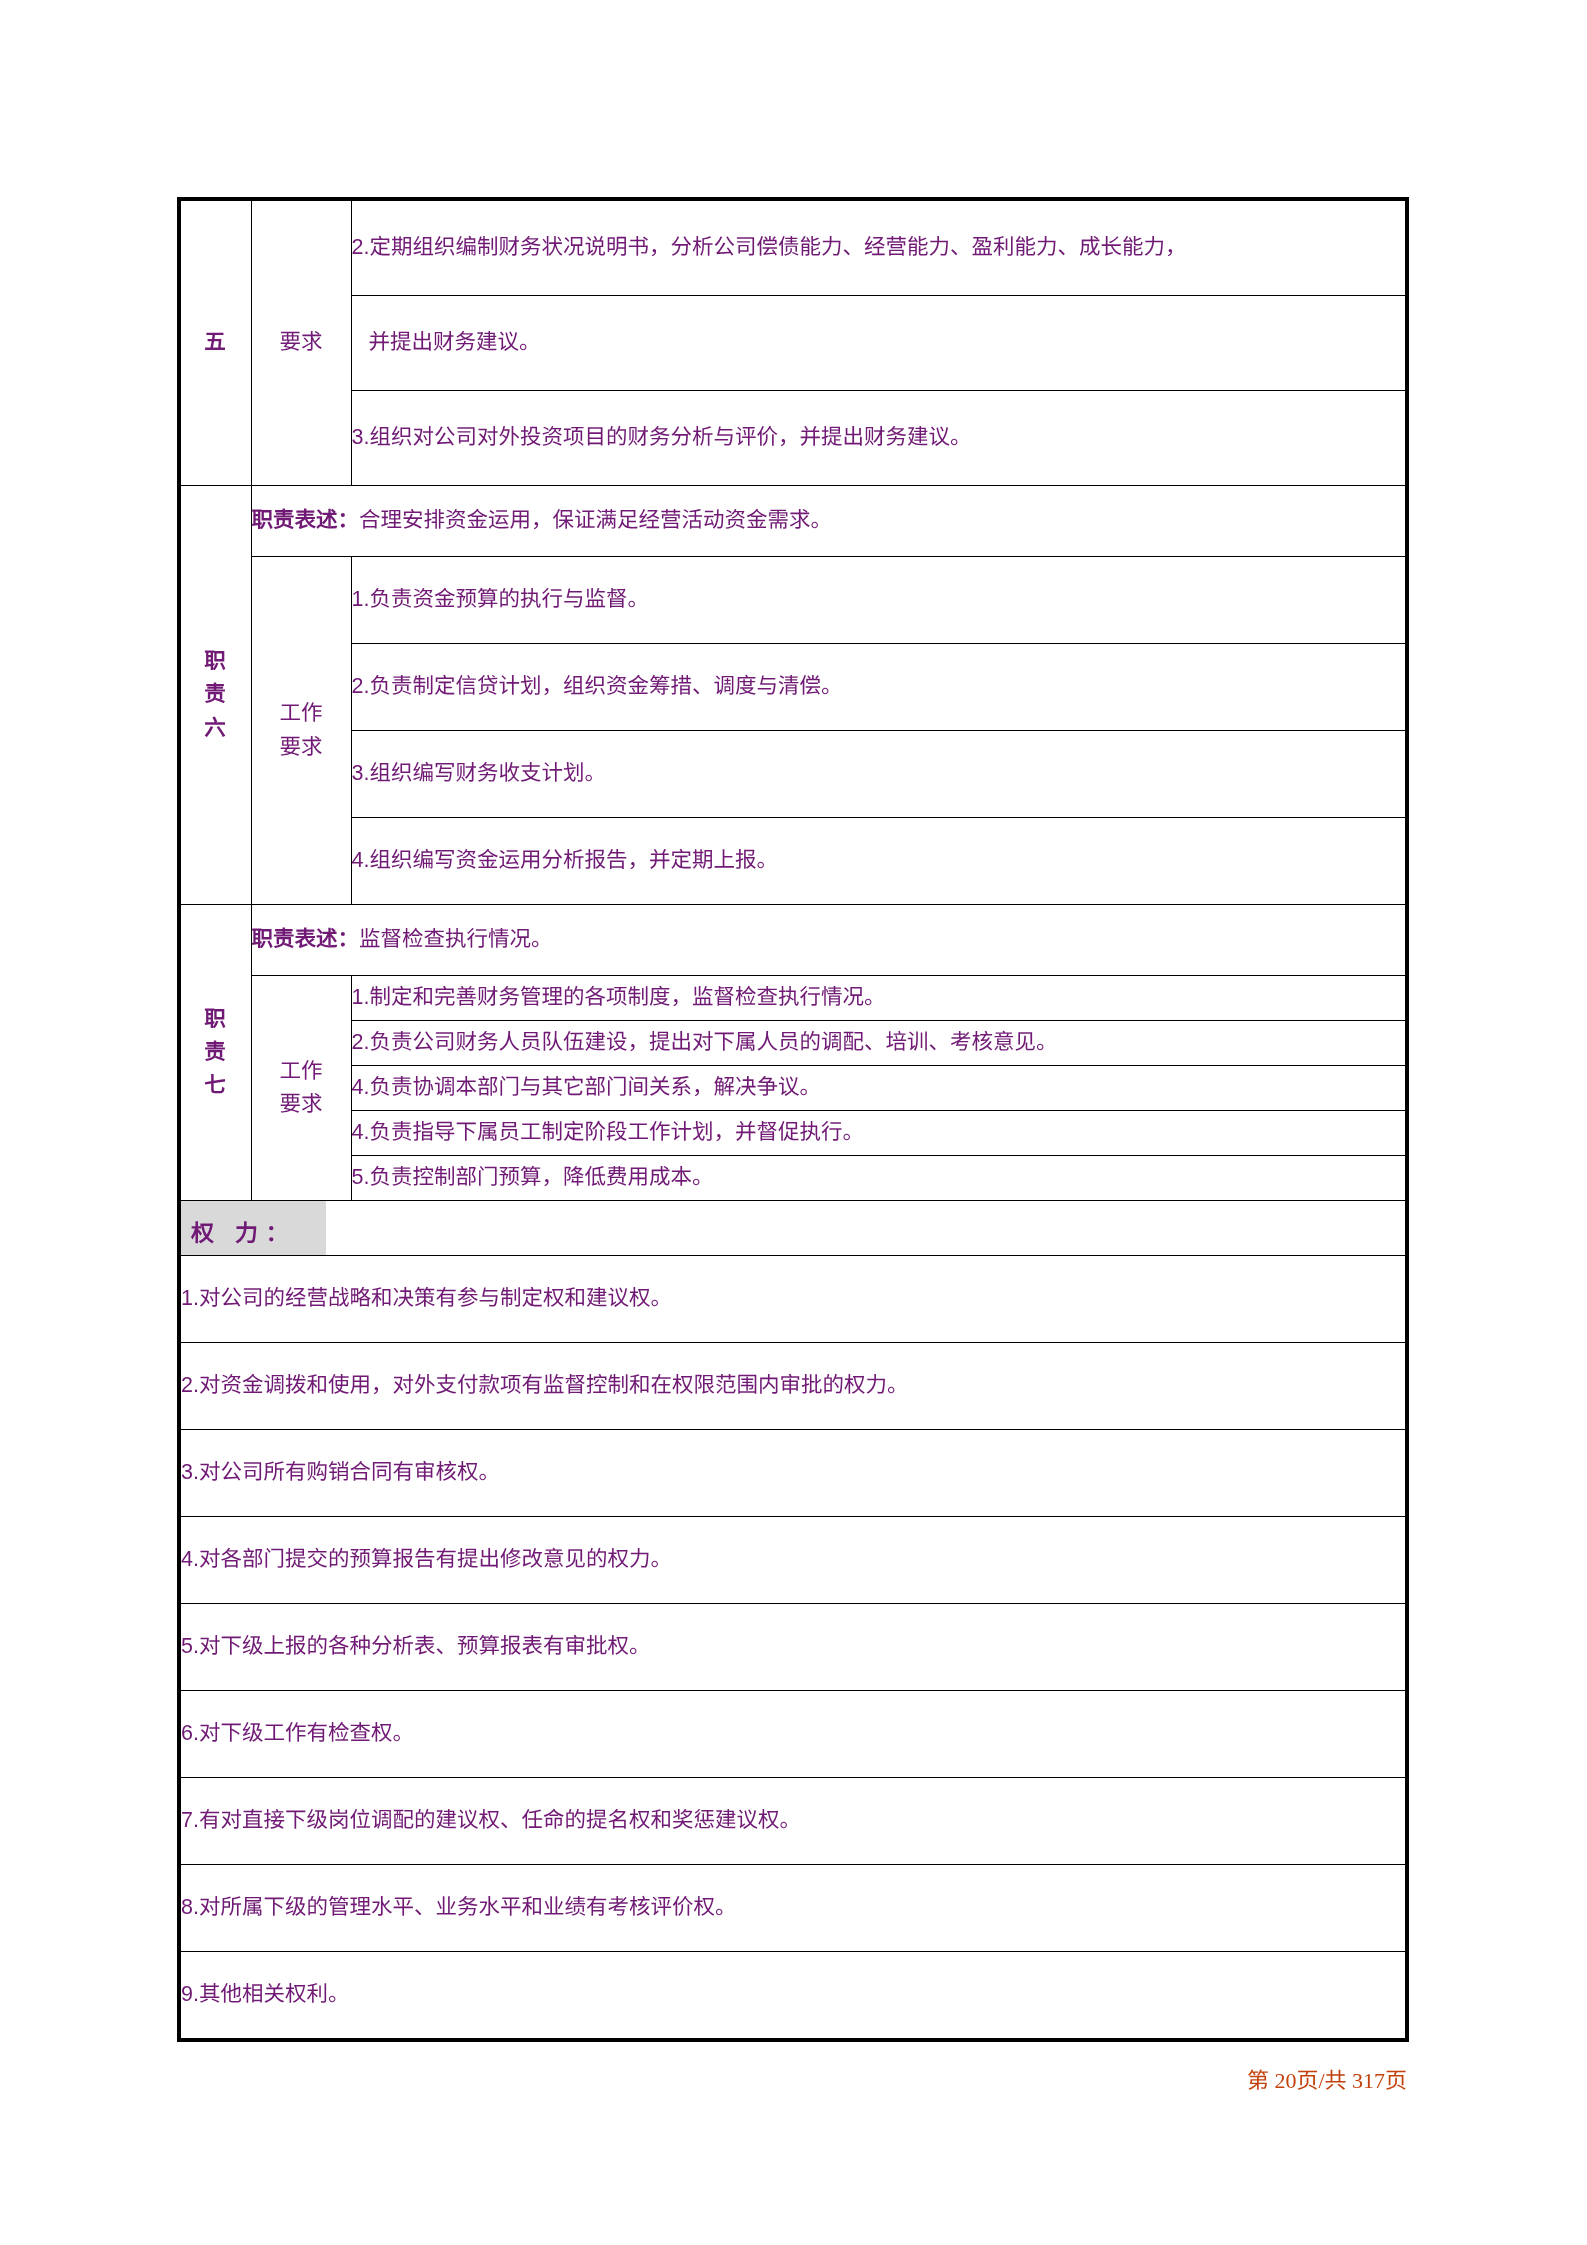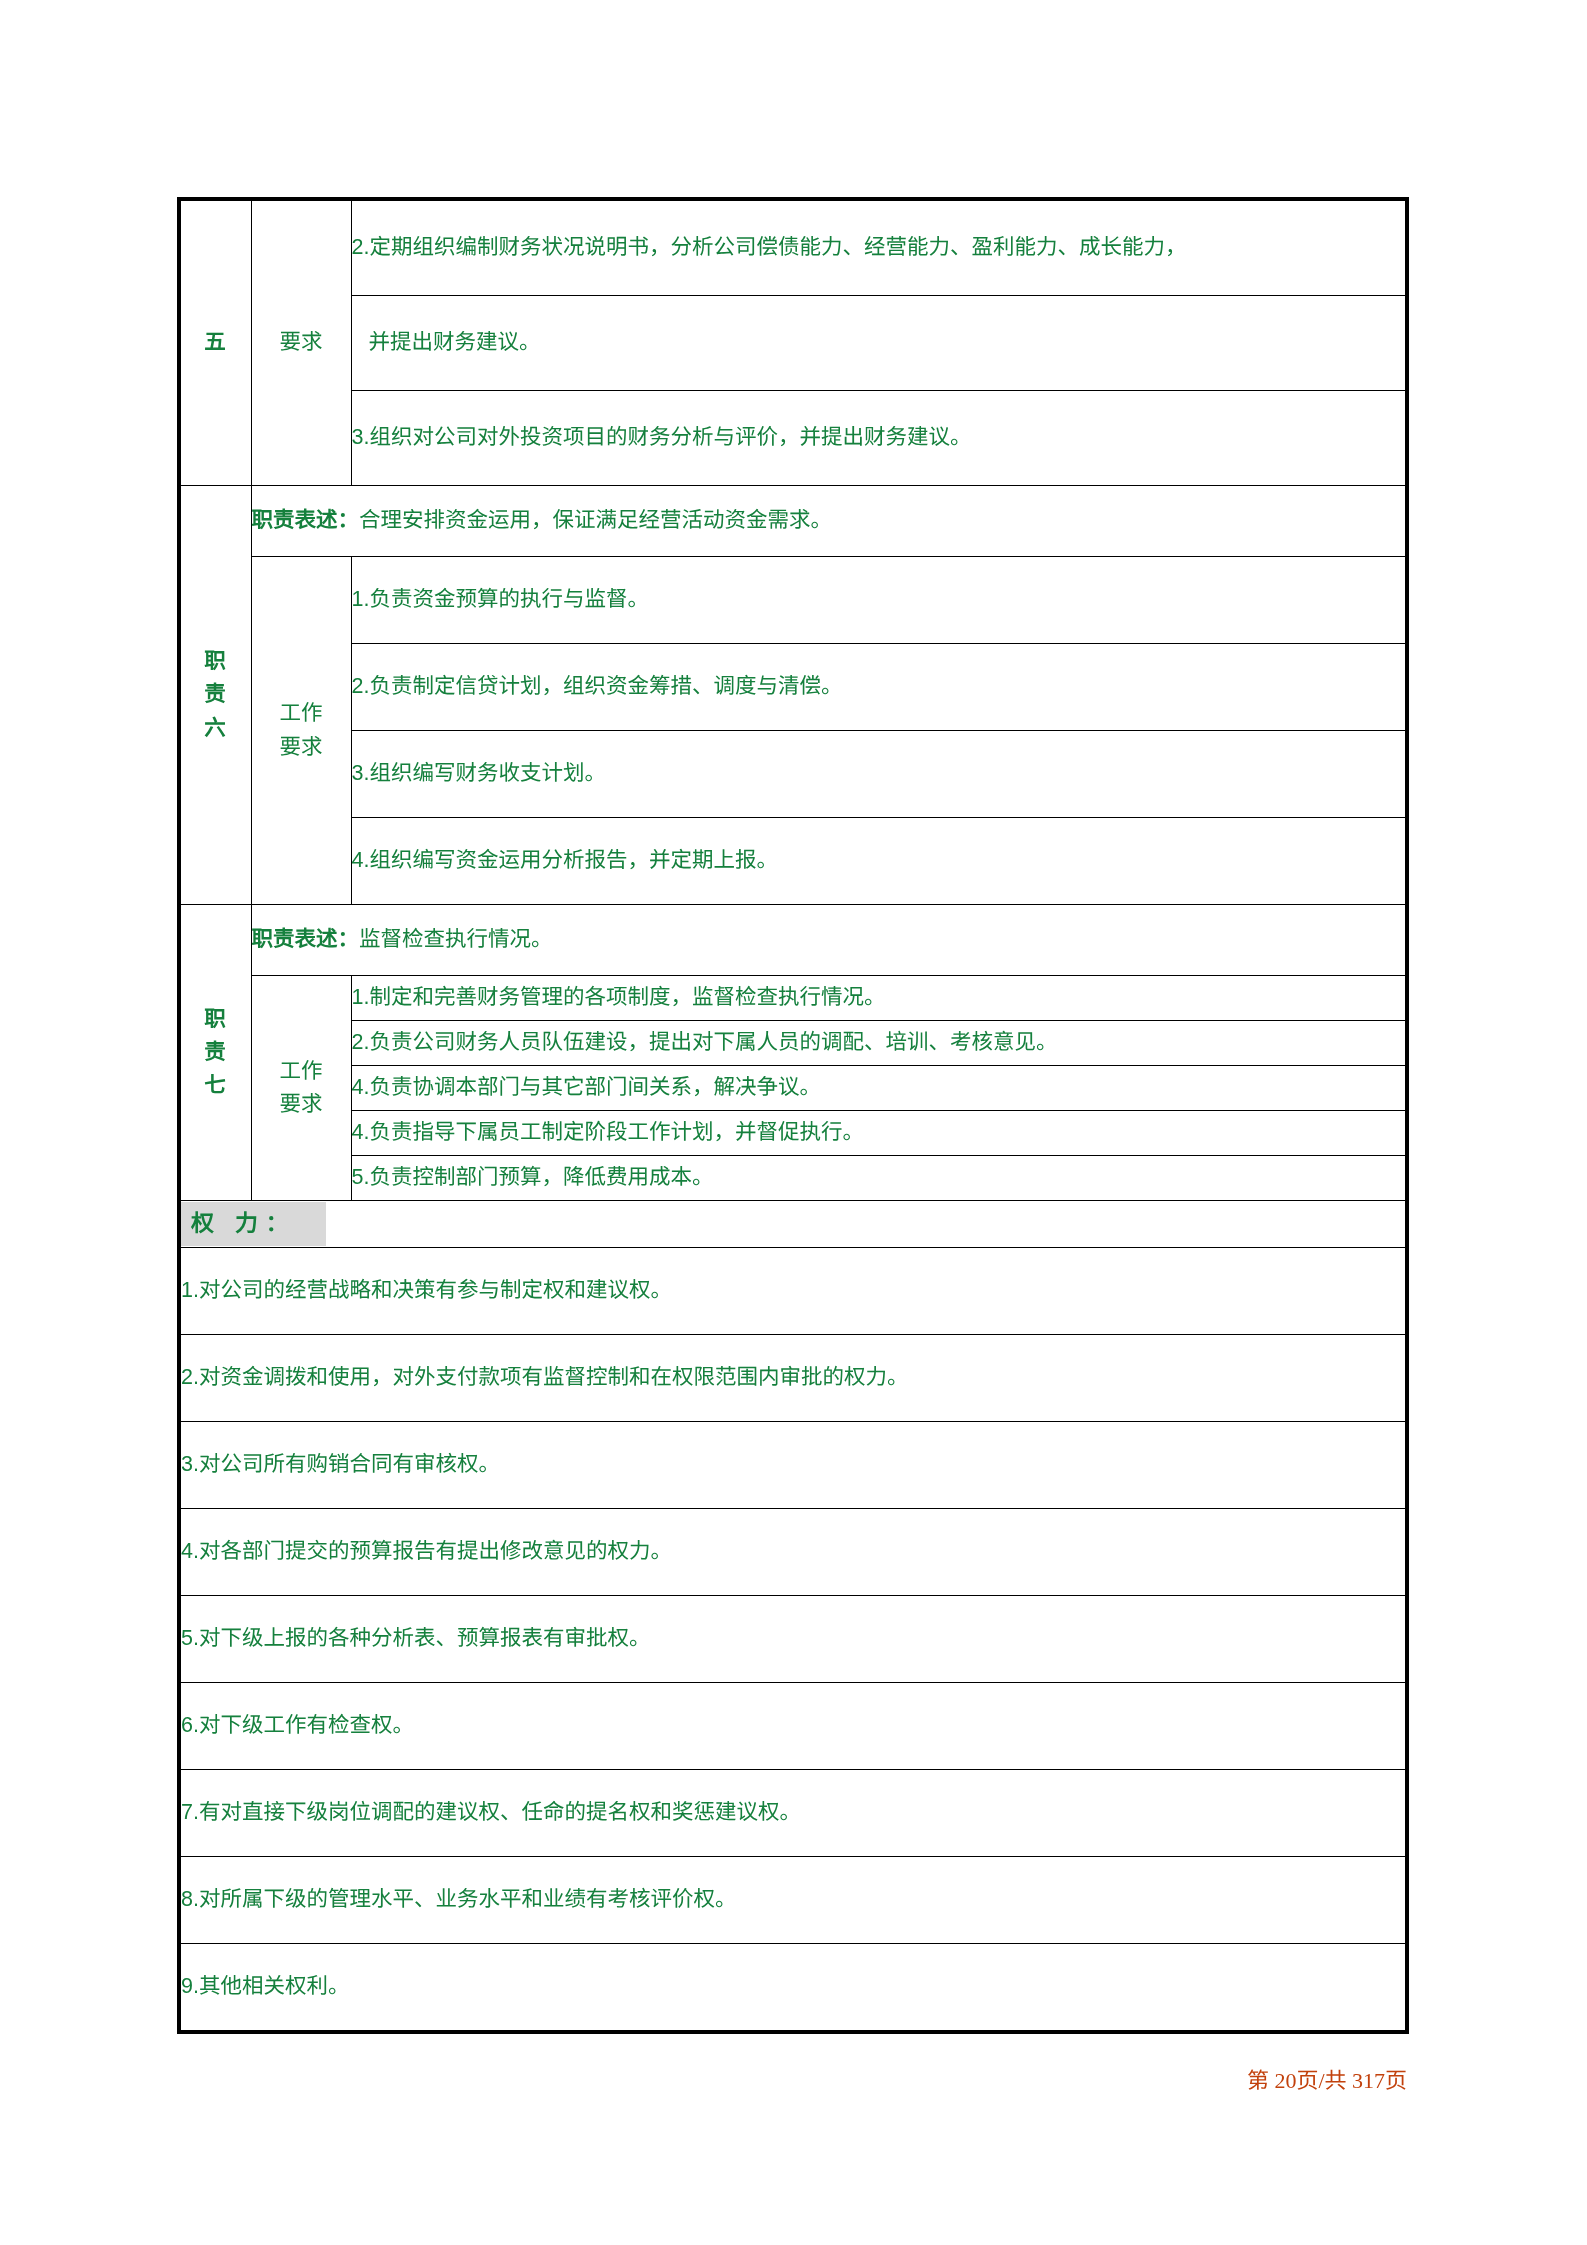--- a/index.html
+++ b/index.html
@@ -28,21 +28,21 @@
     width: 1232px;
     border-collapse: collapse;
     table-layout: fixed;
   }
   .doc-table td {
     border: 1.5px solid #000000;
     vertical-align: middle;
     padding: 0;
     font-size: 21.5px;
     line-height: 1.55;
-    color: #15803d;
+    color: #701a75;
   }
   
   .doc-table {
     outline: none;
   }
   .frame-left  { border-left-width: 4px !important; }
   .frame-right { border-right-width: 4px !important; }
   .frame-top   { border-top-width: 4px !important; }
   .frame-bottom{ border-bottom-width: 4px !important; }
 
@@ -85,21 +85,21 @@
   .power-head {
     padding: 0;
     height: 46px;
   }
   .power-head .hl {
     display: inline-block;
     background: #d9d9d9;
     font-weight: bold;
     font-size: 23px;
     letter-spacing: 0.32em;
-    padding: 6px 30px 6px 10px;
+    padding: 17px 30px 6px 10px;
     line-height: 1.35;
   }
   .power-row {
     height: 86px;
     padding: 10px 6px 10px 11px;
   }
 
   .footer {
     position: absolute;
     right: 180px;

